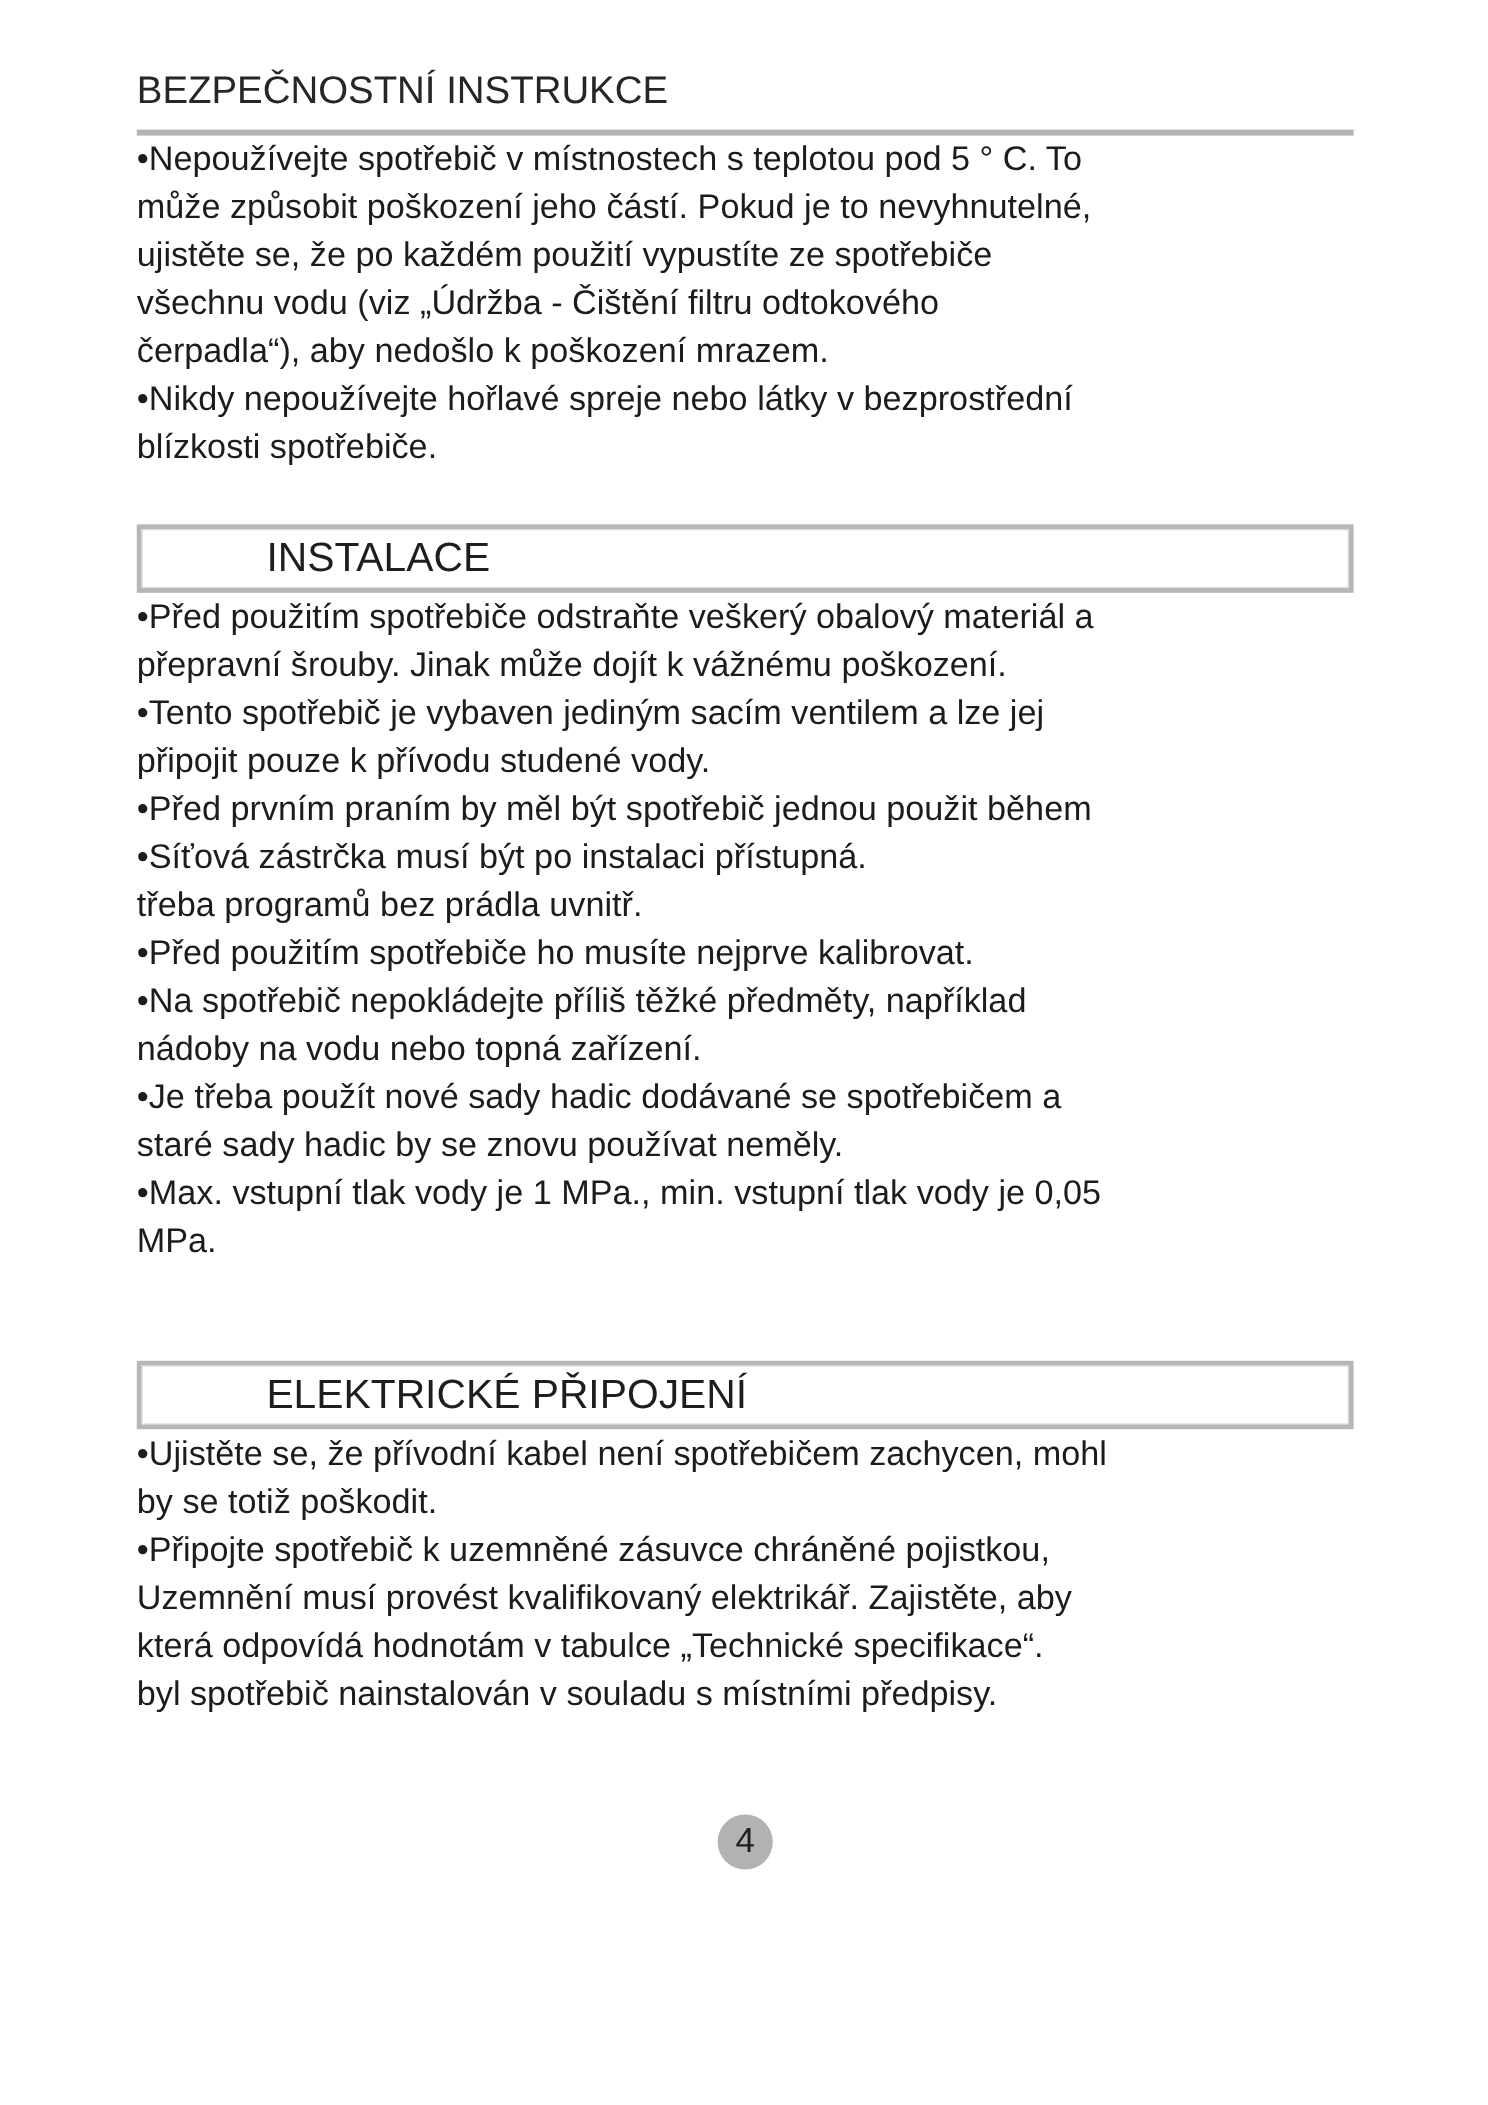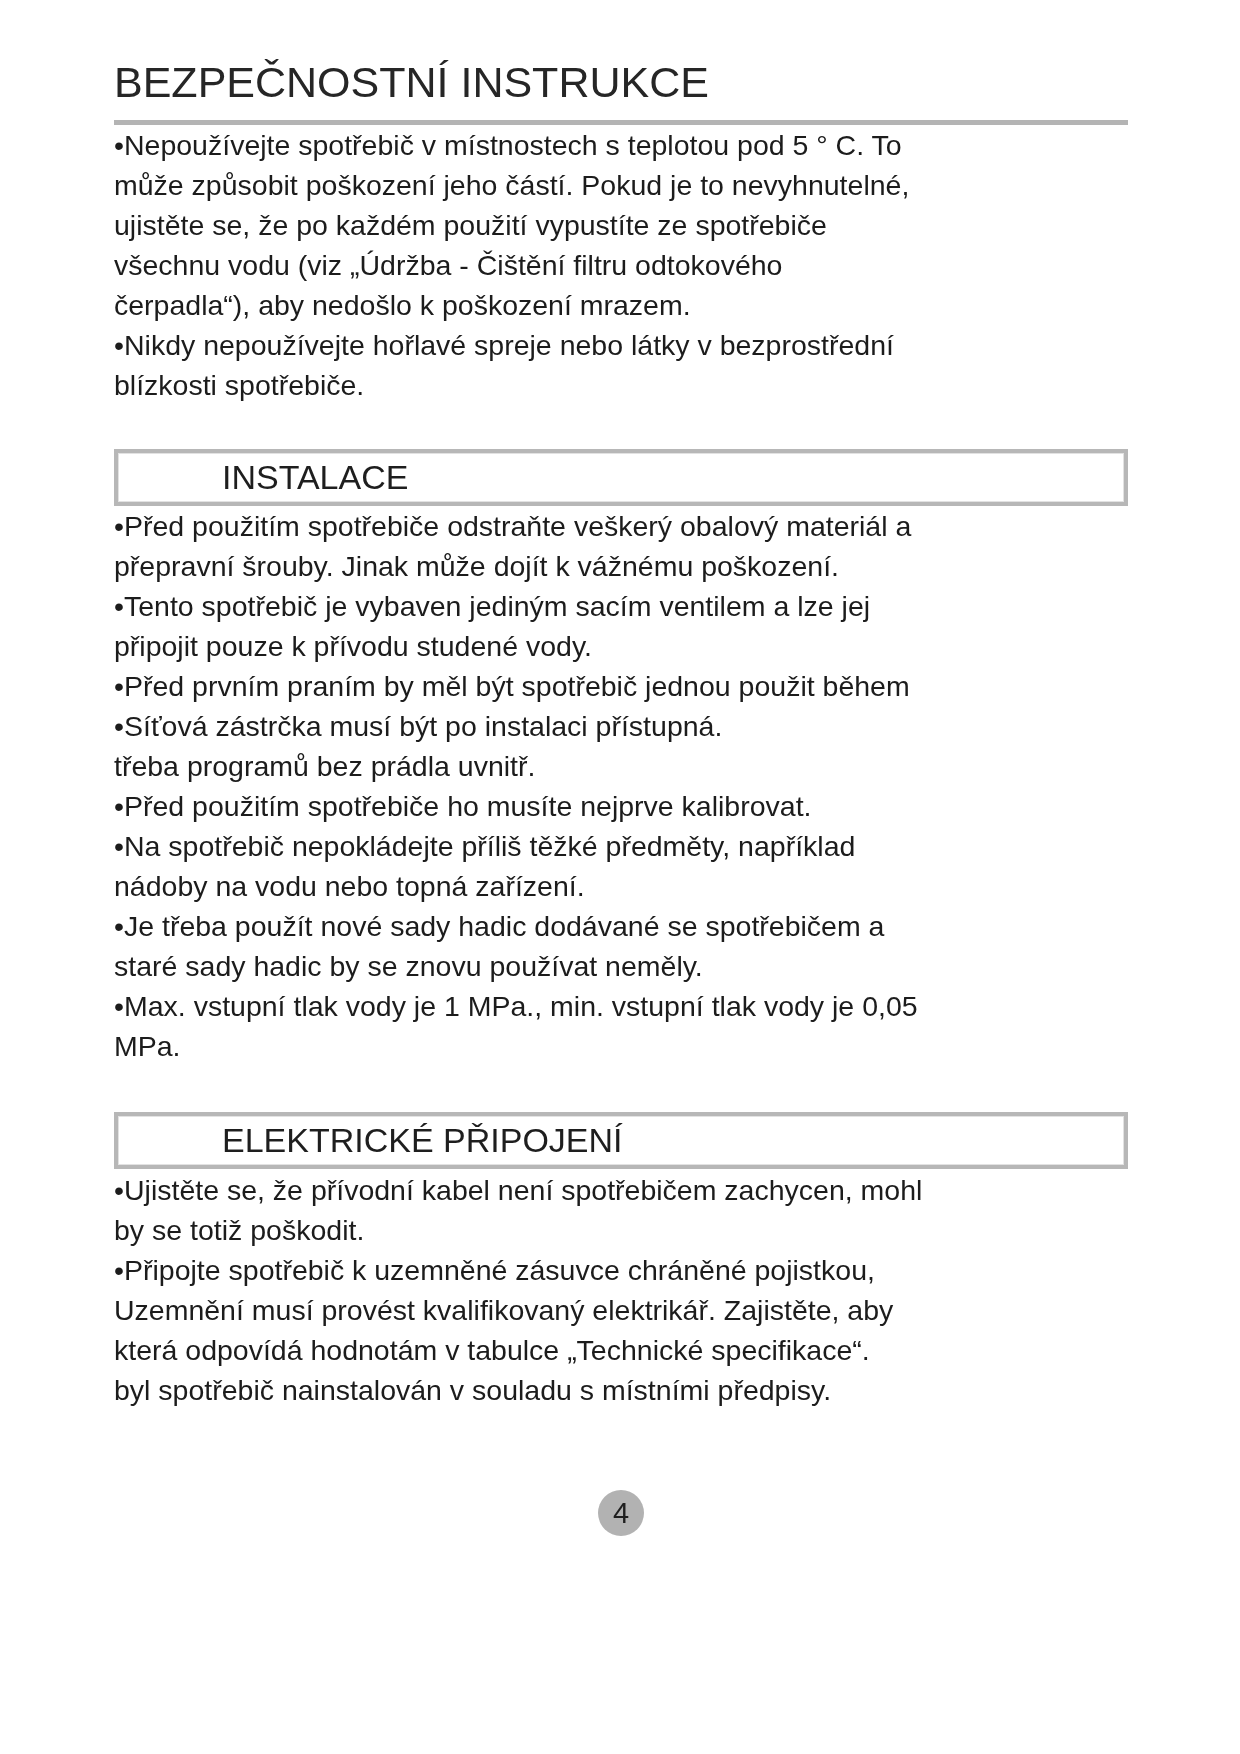--- a/index.html
+++ b/index.html
@@ -12,21 +12,21 @@
     width: 1240px;
     height: 1754px;
     background: #ffffff;
     overflow: hidden;
     font-family: "Liberation Sans", sans-serif;
     color: #1c1c1c;
     box-sizing: border-box;
     padding: 58px 112px 0 114px;
   }
   .doc-title {
-    font-size: 43px;
+    font-size: 32px;
     line-height: 1.12;
     font-weight: 400;
     color: #262626;
     letter-spacing: 0px;
     margin: 0;
     white-space: nowrap;
   }
   .title-rule {
     height: 5px;
     background: #b4b4b4;
@@ -52,21 +52,21 @@
     background: #ffffff;
   }
   .section-heading-box .heading-text {
     font-size: 34px;
     color: #1e1e1e;
     font-weight: 400;
     white-space: nowrap;
   }
   .box-instalace { margin-top: 44px; }
   .lines-instalace { }
-  .box-elektricke { margin-top: 46px; }
+  .box-elektricke { margin-top: 80px; }
   .lines-elektricke { margin-top: 1px; }
   .page-number-wrap {
     margin-top: 80px;
     display: flex;
     justify-content: center;
   }
   .page-number-badge {
     width: 46px;
     height: 46px;
     border-radius: 50%;

